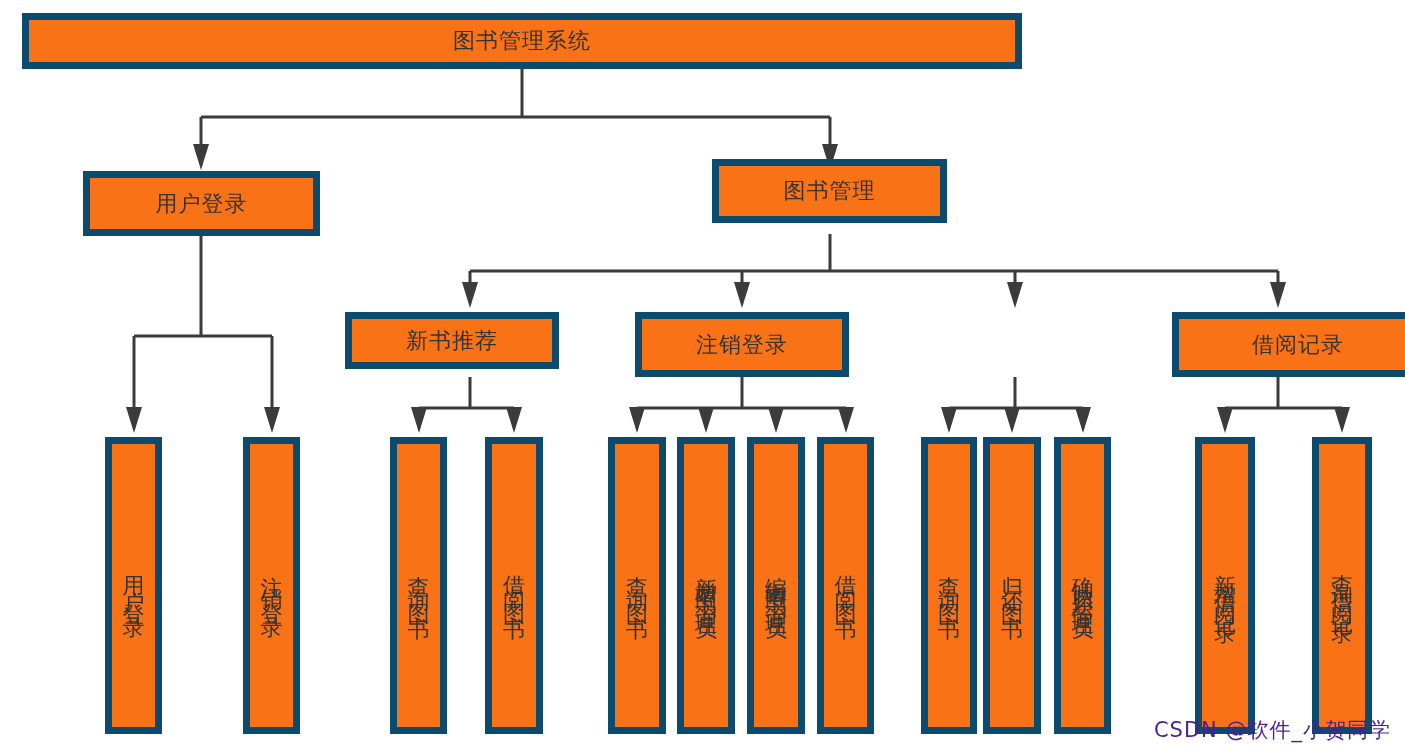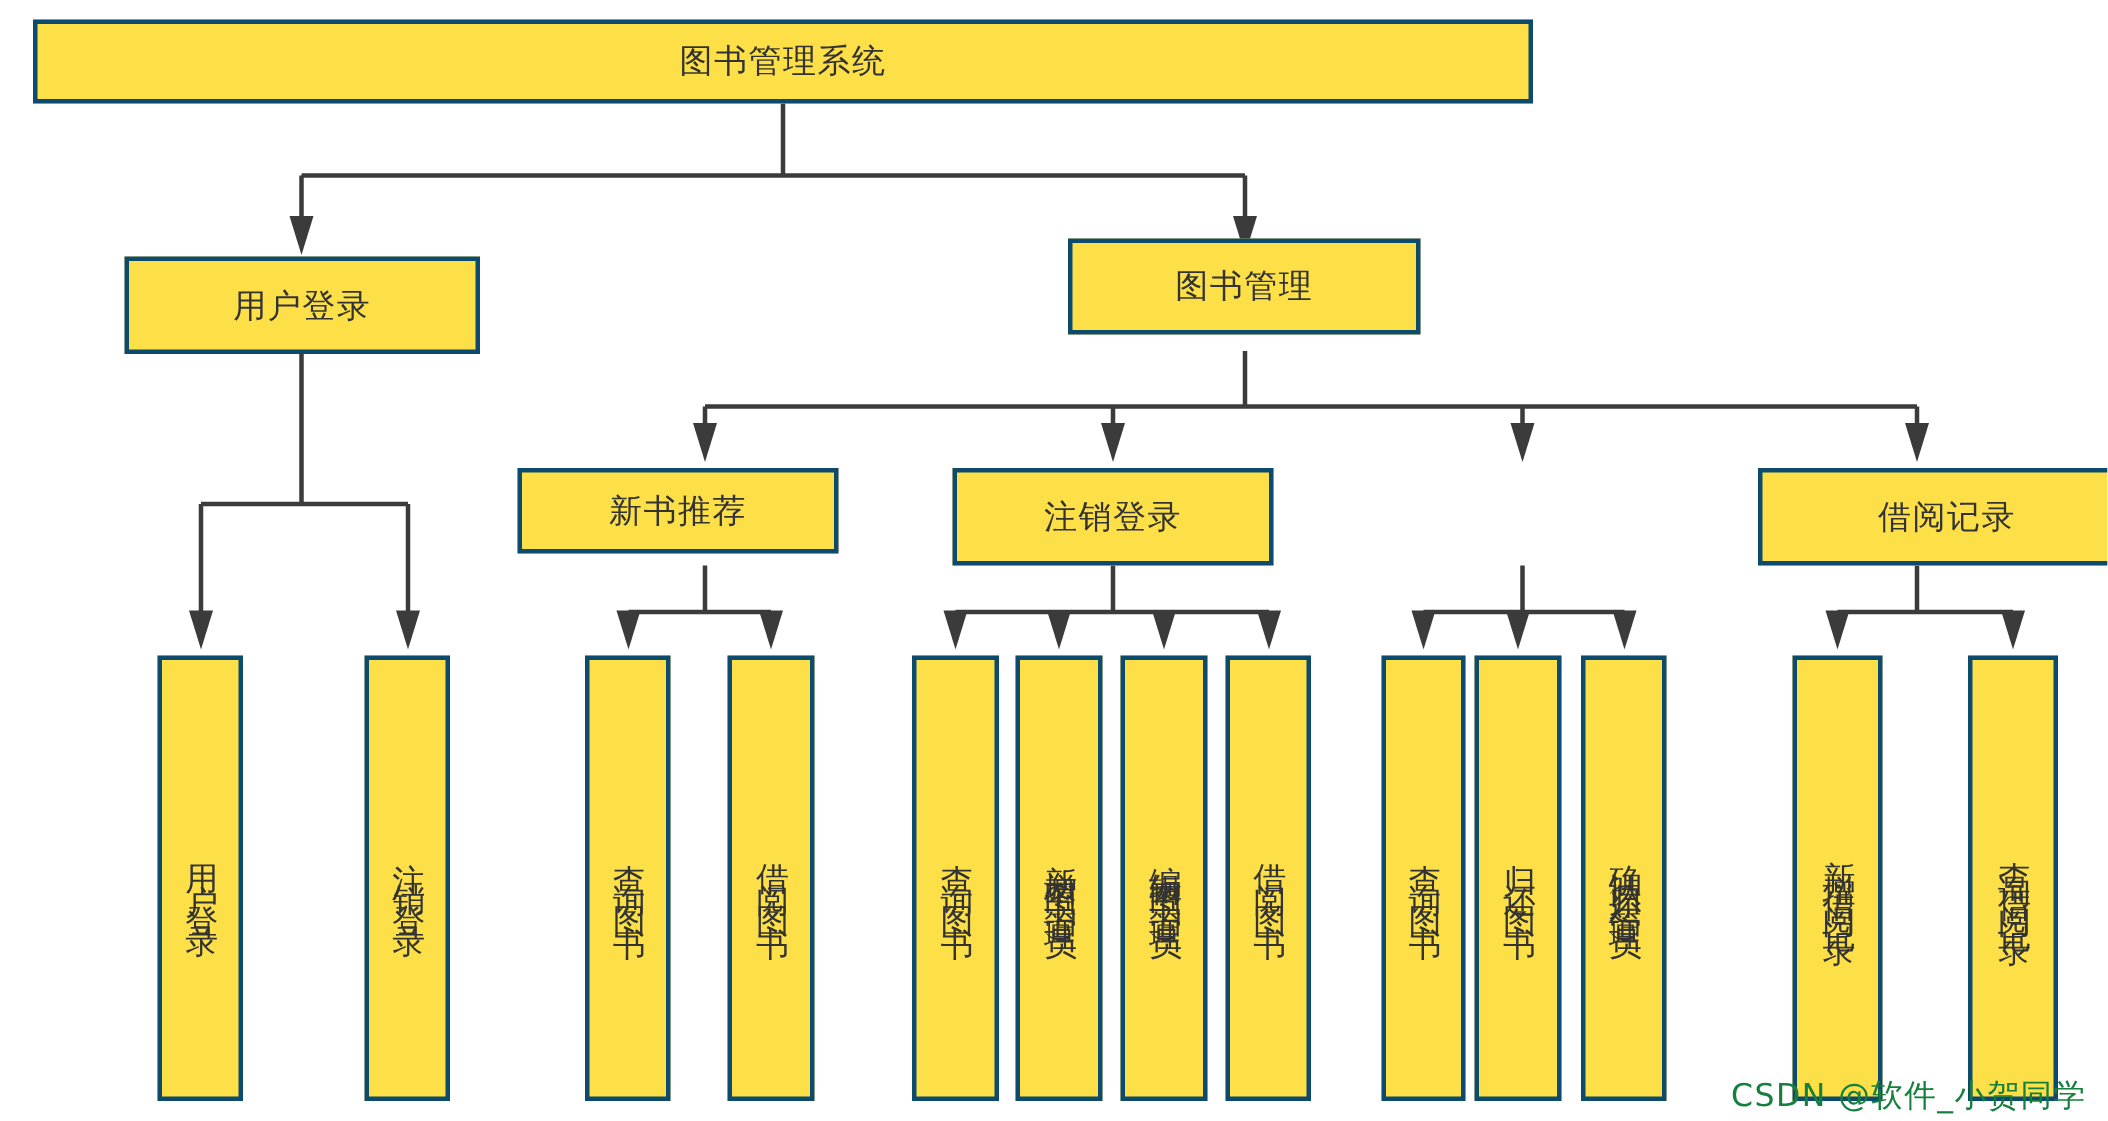--- a/index.html
+++ b/index.html
@@ -16,22 +16,22 @@
     overflow: hidden;
   }
   #wires {
     position: absolute;
     left: 0; top: 0;
     width: 1405px; height: 747px;
   }
   .node {
     position: absolute;
     box-sizing: border-box;
-    background: #fde047;
-    border: 3px solid #0c4a6e;
+    background: #f97316;
+    border: 7px solid #0c4a6e;
     display: flex;
     align-items: center;
     justify-content: center;
     color: #333333;
   }
   .node.h {
     font-size: 22px;
     letter-spacing: 1px;
     white-space: nowrap;
   }
@@ -45,21 +45,21 @@
     white-space: nowrap;
   }
   .node.v.len4 .v-text { letter-spacing: 14px; }
   .node.v.len6 .v-text { letter-spacing: 10px; }
   .node.v.len9 .v-text { letter-spacing: 6px; }
   #watermark {
     position: absolute;
     right: 14px;
     top: 716px;
     font-size: 21px;
-    color: #15803d;
+    color: #4c1d95;
     letter-spacing: 1px;
     white-space: nowrap;
   }
 </style>
 </head>
 <body>
 
 <div id="canvas">
 
   <svg id="wires" viewBox="0 0 1405 747" xmlns="http://www.w3.org/2000/svg">

